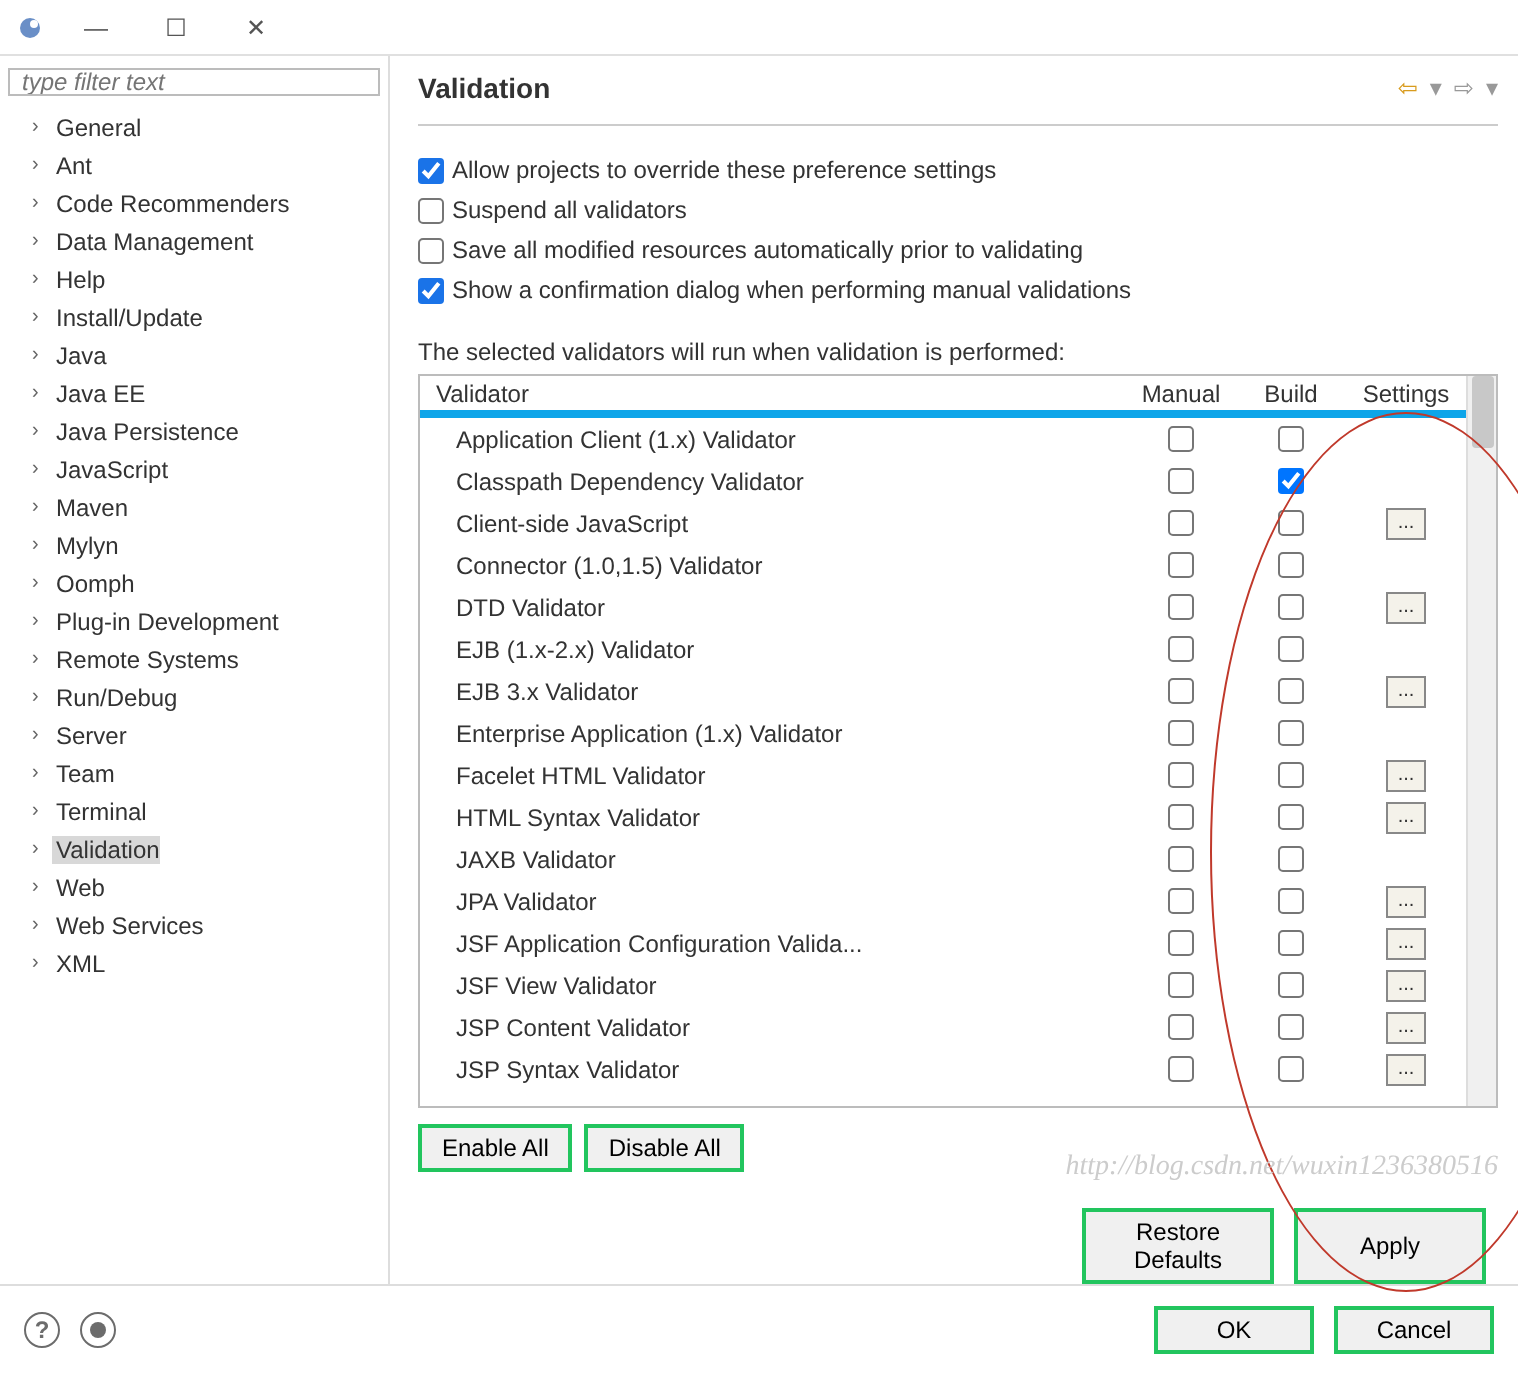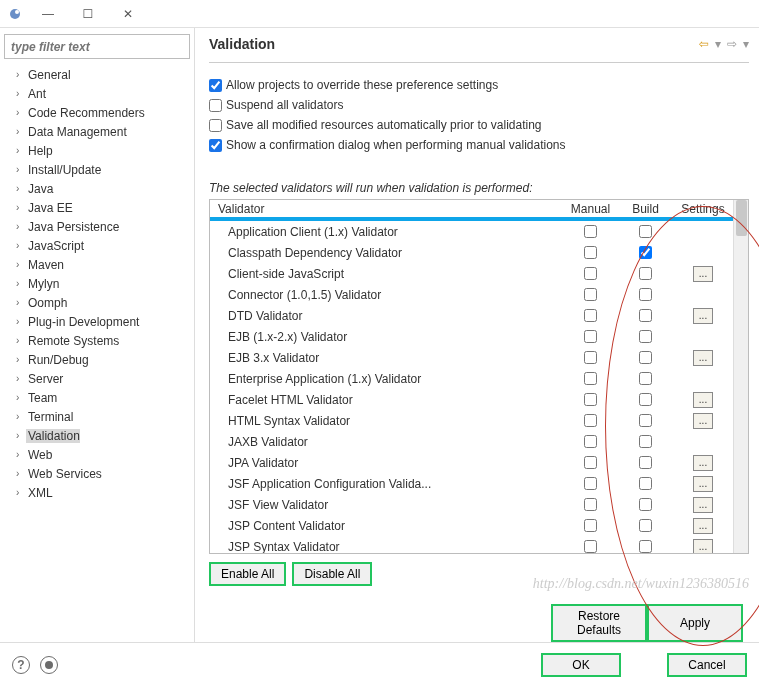--- a/index.html
+++ b/index.html
@@ -3,55 +3,55 @@
 <meta charset="utf-8">
 <style>
 * { box-sizing: border-box; margin: 0; padding: 0; font-family: "Segoe UI", Tahoma, sans-serif; font-size: 12px; }
 body { background: #fff; width: 759px; height: 689px; overflow: hidden; color: #333; }
 .titlebar { display: flex; align-items: center; height: 28px; padding: 0 8px; border-bottom: 1px solid #e0e0e0; }
 .titlebar .icon { width: 14px; height: 14px; margin-right: 6px; }
 .titlebar .title { flex: 1; font-size: 12px; }
 .titlebar .winbtn { width: 40px; height: 28px; display: flex; align-items: center; justify-content: center; color: #555; }
 .main { display: flex; height: 614px; }
 .sidebar { width: 195px; border-right: 1px solid #ddd; padding: 6px 4px 4px 4px; }
-.filter { width: 186px; height: 25px; border: 1px solid #bcbcbc; padding: 2px 6px; font-style: italic; color: #888; margin-bottom: 6px; font-weight: bold; }
+.filter { width: 186px; height: 14px; border: 1px solid #bcbcbc; padding: 2px 6px; font-style: italic; color: #888; margin-bottom: 6px; }
 .tree { list-style: none; }
 .tree li { display: flex; align-items: center; height: 19px; padding-left: 12px; cursor: pointer; }
 .tree li .chev { width: 10px; color: #666; font-size: 10px; }
 .tree li .lbl { padding-left: 2px; }
 .tree li.selected .lbl { background: #d8d8d8; }
 .content { flex: 1; display: flex; flex-direction: column; padding: 8px 10px 0 14px; position: relative; }
 .heading-row { display: flex; align-items: center; border-bottom: 1px solid #ccc; padding-bottom: 10px; margin-bottom: 12px; }
 .heading-row h2 { font-size: 14px; font-weight: bold; flex: 1; }
 .nav-arrows { display: flex; gap: 6px; align-items: center; color: #999; }
 .nav-arrows .back { color: #d89b1d; }
 .checks { margin-bottom: 6px; }
 .checks label { display: flex; align-items: center; height: 20px; gap: 4px; }
 .checks input[type=checkbox] { width: 13px; height: 13px; accent-color: #1a73e8; }
-.subtext { margin: 20px 0 4px 0; font-style: italic; }
+.subtext { margin: 8px 0 4px 0; }
 .val-table { border: 1px solid #bcbcbc; flex: 1; overflow: hidden; display: flex; }
 .val-table-inner { flex: 1; overflow-y: auto; }
 .vt-head, .vt-row { display: flex; align-items: center; height: 21px; }
 .vt-head { border-bottom: 4px solid #0ea5e9; background: #fff; font-weight: normal; padding-left: 4px; }
 .col-name { flex: 1; padding-left: 4px; white-space: nowrap; overflow: hidden; text-overflow: ellipsis; }
 .col-man, .col-bld { width: 55px; display: flex; justify-content: center; }
 .col-set { width: 60px; display: flex; justify-content: center; }
 .vt-row .col-name { padding-left: 18px; }
 .vt-row input[type=checkbox] { width: 13px; height: 13px; border: 1px solid #5b8bd0; }
 .settings-btn { width: 20px; height: 16px; border: 1px solid #888; background: #f4f2ea; font-size: 10px; display: flex; justify-content: center; align-items: center; }
 .scrolltrack { width: 15px; background: #f0f0f0; border-left: 1px solid #ddd; position: relative; }
 .scrollthumb { position: absolute; top: 0; left: 2px; width: 11px; height: 36px; background: #c8c8c8; border-radius: 2px; }
 .btnrow { margin-top: 8px; display: flex; gap: 6px; }
 .btn { border: 2px solid #22c55e; background: #f0f0f0; padding: 3px 10px; font-size: 12px; cursor: pointer; }
-.rightbtns { margin-top: 18px; display: flex; justify-content: flex-end; padding-right: 6px; }
+.rightbtns { margin-top: 18px; display: flex; justify-content: flex-end; gap: 10px; padding-right: 6px; }
 .rightbtns .btn { width: 96px; text-align: center; }
 .bottombar { height: 44px; border-top: 1px solid #ddd; display: flex; align-items: center; padding: 0 12px; }
 .bottombar .left { flex: 1; display: flex; gap: 10px; }
 .bottombar .circ { width: 18px; height: 18px; border-radius: 50%; border: 1.5px solid #6c6c6c; display: flex; align-items: center; justify-content: center; }
-.bottombar .btn { width: 80px; text-align: center; margin-left: 36px; }
+.bottombar .btn { width: 80px; text-align: center; }
 .watermark { position: absolute; right: 10px; bottom: 50px; color: #ccc; font-size: 14px; font-family: serif; pointer-events: none; font-style: italic; }
 .ellipse { position: absolute; left: 410px; top: 178px; width: 196px; height: 440px; border: 1.5px solid #c0392b; border-radius: 50%; pointer-events: none; }
 </style>
 </head>
 <body>
 
 <div class="titlebar">
   <span class="icon">
     <svg width="14" height="14" viewBox="0 0 14 14">
         <circle cx="7" cy="7" r="5" fill="#6a8fc7"></circle>

